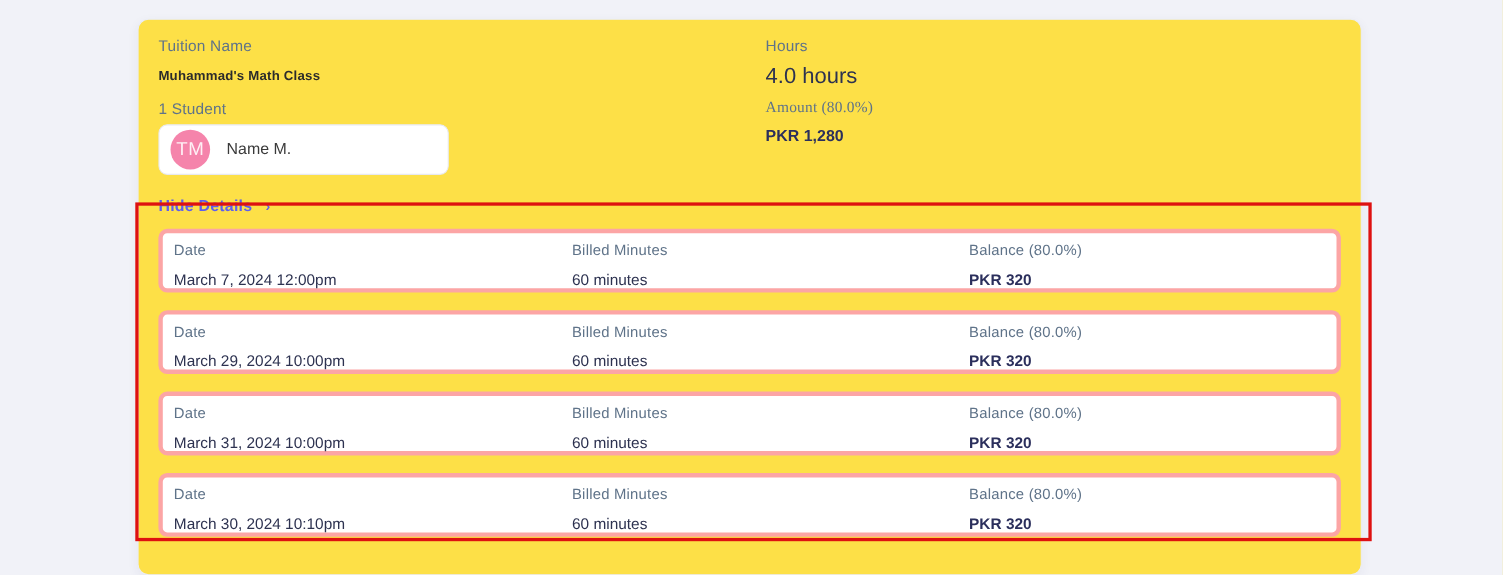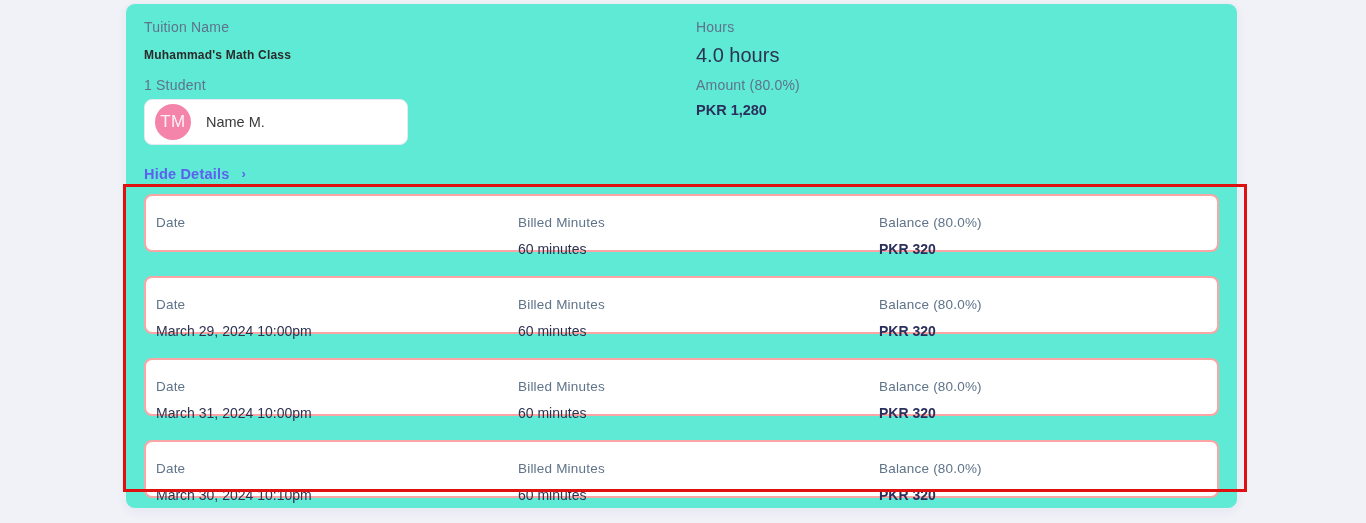--- a/index.html
+++ b/index.html
@@ -5,23 +5,23 @@
   * { box-sizing: border-box; margin: 0; padding: 0; }
   html, body {
     width: 1366px; height: 523px;
     background: #f1f2f8;
     font-family: "Liberation Sans", sans-serif;
     overflow: hidden;
     position: relative;
   }
   .tuition-card {
     position: absolute;
-    left: 125px; top: 3px;
+    left: 125px; top: 17px;
     width: 1113px; height: 506px;
-    background: #5eead4;
+    background: #fde047;
     border: 1px solid #ebedf4;
     border-radius: 10px;
     box-shadow: 0 3px 10px rgba(45,45,100,0.06);
     padding: 13px 18px;
   }
   .summary { display: flex; }
   .summary-col-left { width: 552px; flex: 0 0 552px; }
   .summary-col-right { flex: 1; }
   .field-label {
     font-size: 14px;
@@ -37,21 +37,21 @@
   .tuition-name-value {
     margin-top: 7px;
     font-size: 12px;
     font-weight: 700;
     color: #2b2b2b;
     line-height: 22px;
     letter-spacing: 0.2px;
   }
   .students-label { margin-top: 9px; }
   .hours-value { margin-top: 7px; line-height: 22px; }
-  .amount-label { margin-top: 9px; }
+  .amount-label { margin-top: 9px; font-family: Liberation Serif, serif; }
   .amount-value {
     margin-top: 5px;
     font-size: 14.5px;
     font-weight: 700;
     color: #2b2f5c;
     line-height: 20px;
   }
   .student-chip {
     margin-top: 4px;
     width: 264px; height: 46px;
@@ -94,27 +94,27 @@
   }
   .hide-details .chevron {
     margin-left: 12px;
     font-size: 13px;
     font-weight: 700;
     line-height: 14px;
   }
   .details-list { margin-top: 11px; }
   .detail-row {
     height: 58px;
-    border: 2px solid #fca5a5;
+    border: 4px solid #fca5a5;
     border-radius: 8px;
     background: #fff;
-    margin-bottom: 24px;
+    margin-bottom: 16px;
     display: grid;
     grid-template-columns: 362px 361px 1fr;
-    padding: 18px 0 0 10px;
+    padding: 7px 0 0 10px;
   }
   .detail-cell .cell-label {
     font-size: 13.5px;
     color: #5f7389;
     line-height: 18px;
     letter-spacing: 0.2px;
   }
   .detail-cell .cell-value {
     margin-top: 8px;
     font-size: 14px;
@@ -160,20 +160,21 @@
   <div class="hide-details">
     <span>Hide Details</span>
     <span class="chevron">›</span>
   </div>
 
   <div class="details-list">
 
     <div class="detail-row">
       <div class="detail-cell">
         <div class="cell-label">Date</div>
+        <div class="cell-value">March 7, 2024 12:00pm</div>
       </div>
       <div class="detail-cell">
         <div class="cell-label">Billed Minutes</div>
         <div class="cell-value">60 minutes</div>
       </div>
       <div class="detail-cell">
         <div class="cell-label">Balance (80.0%)</div>
         <div class="cell-value balance">PKR 320</div>
       </div>
     </div>

